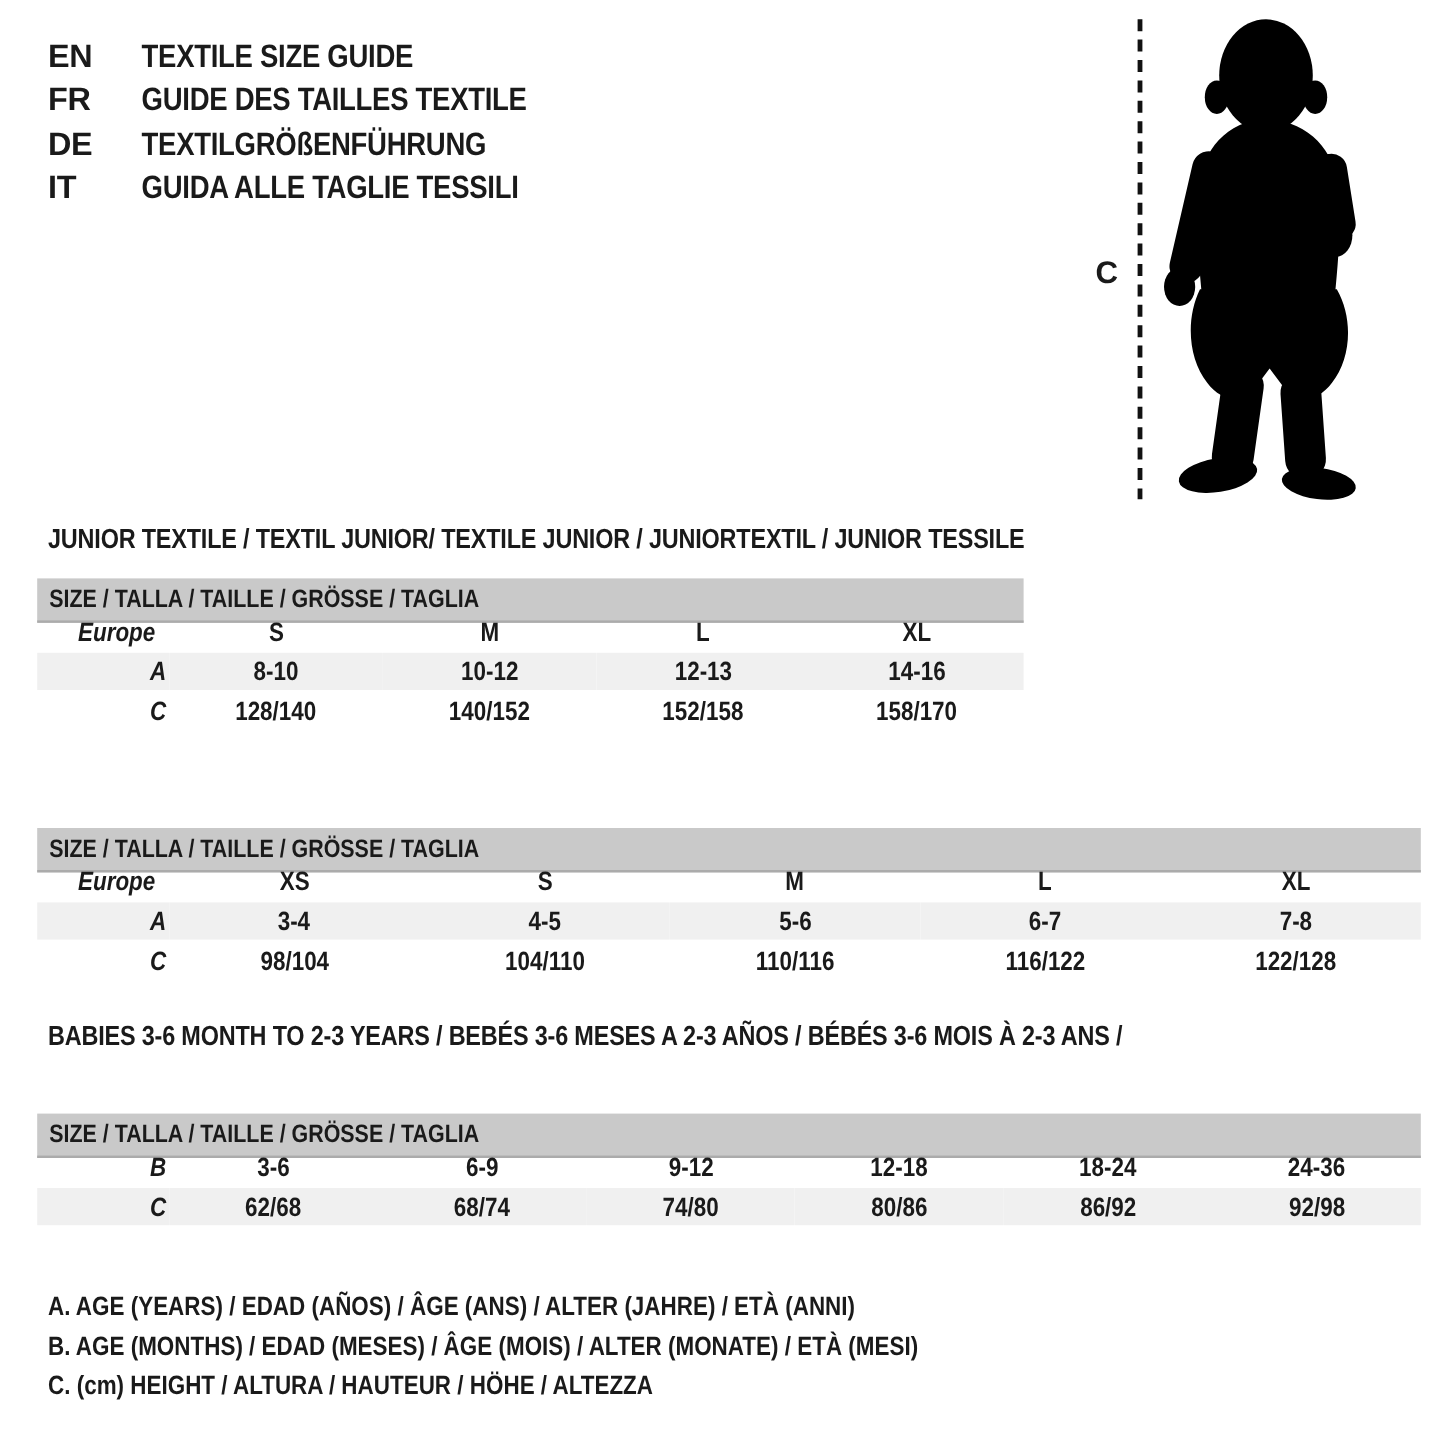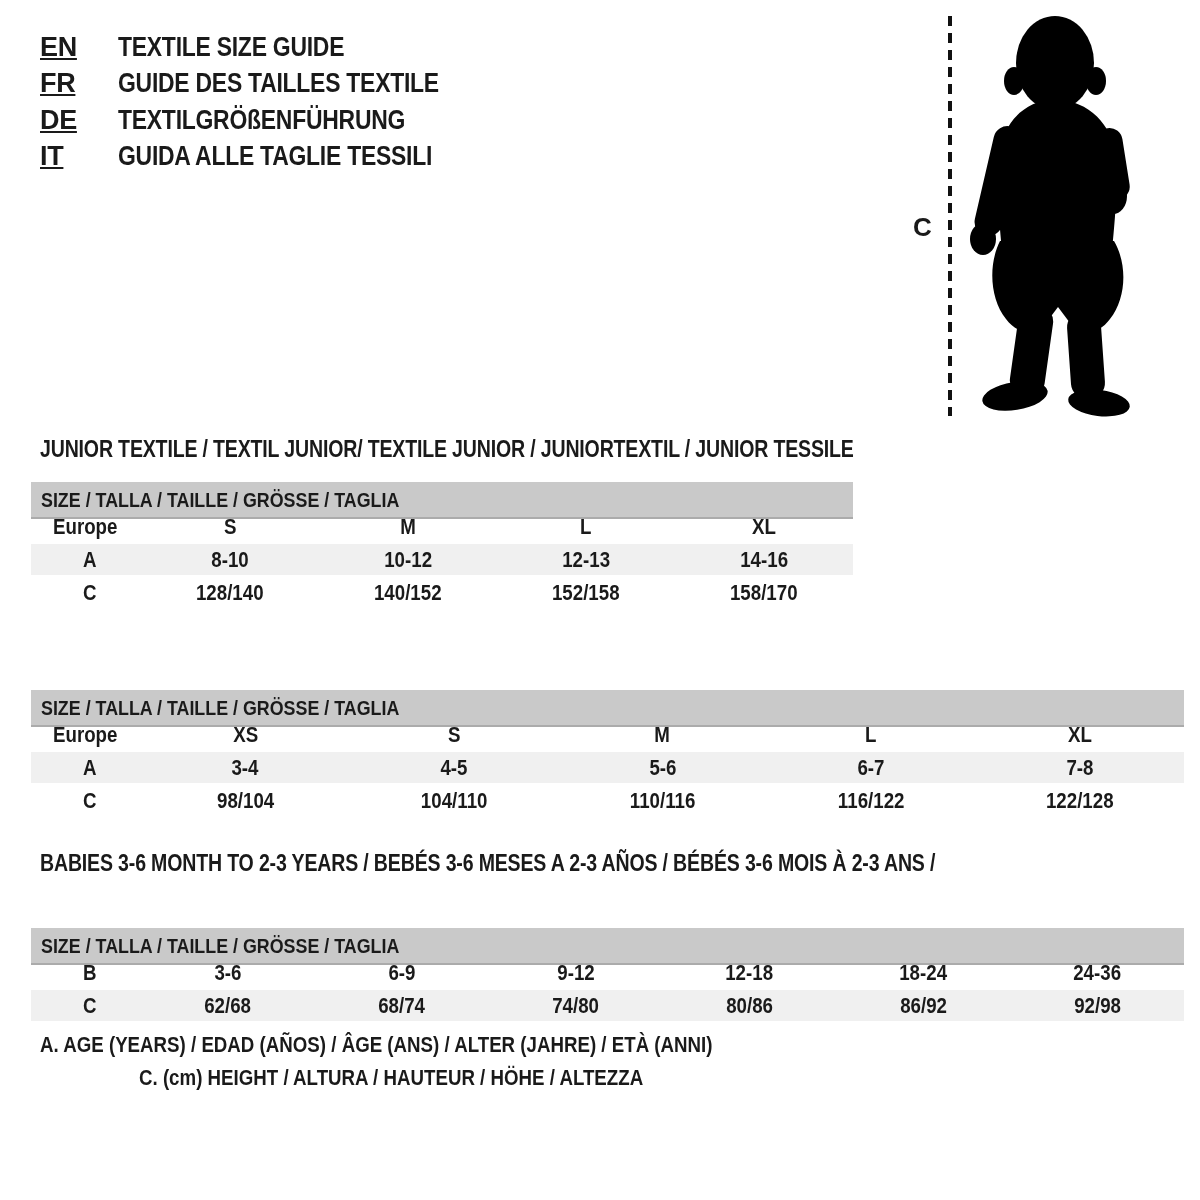--- a/index.html
+++ b/index.html
@@ -14,21 +14,21 @@
     position:relative;width:1200px;height:1200px;background:#ffffff;
     font-family:"Liberation Sans","DejaVu Sans",sans-serif;
     font-weight:bold;color:var(--text);overflow:hidden;
   }
   .cond{display:inline-block;transform:scaleX(0.85);transform-origin:left center;white-space:nowrap;}
   .condc{display:inline-block;transform:scaleX(0.85);transform-origin:center center;white-space:nowrap;}
 
   
   .lang-block{position:absolute;left:40px;top:29px;}
   .lang-row{display:flex;line-height:36.3px;font-size:27px;letter-spacing:-0.3px;}
-  .lang-code{width:78px;flex:0 0 78px;text-decoration:underline;}
+  .lang-code{width:78px;flex:0 0 78px;}
 
   
   .figure-area{position:absolute;left:900px;top:0;width:300px;height:430px;}
   .figure-c{position:absolute;left:913px;top:212px;font-size:26px;}
 
   
   .sec-title{position:absolute;font-size:23px;line-height:31px;letter-spacing:-0.2px;white-space:nowrap;}
   .subm{font-size:14px;position:relative;top:4px;}
 
   
@@ -38,26 +38,26 @@
     display:flex;align-items:center;padding-left:10px;font-size:21px;
   }
 
   
   .size-table{
     position:absolute;border-collapse:separate;border-spacing:0 2px;
     table-layout:fixed;font-size:22px;
   }
   .size-table tr{height:31px;}
   .size-table td{padding:0;white-space:nowrap;overflow:visible;}
-  .size-table td.rlabel{text-align:center;padding-left:10px;}
+  .size-table td.rlabel{text-align:right;padding-left:10px;font-style:italic;}
   .size-table td.val{text-align:center;}
   .size-table tr.stripe td{background:var(--stripe);}
 
   
-  .legend{position:absolute;left:40px;top:1028px;text-align:center;}
+  .legend{position:absolute;left:40px;top:1072px;}
   .legend-line{line-height:33px;font-size:22px;white-space:nowrap;}
 </style>
 </head>
 <body>
 
 <div class="canvas">
 
   <div class="lang-block" id="langBlock">
       <div class="lang-row">
         <span class="lang-code">EN</span>
@@ -209,16 +209,17 @@
           <td class="val"><span class="condc">74/80</span></td>
           <td class="val"><span class="condc">80/86</span></td>
           <td class="val"><span class="condc">86/92</span></td>
           <td class="val"><span class="condc">92/98</span></td>
         </tr>
       </tbody>
     </table>
 
   <div class="legend" id="legendBlock">
       <div class="legend-line"><span class="cond">A. AGE (YEARS) / EDAD (AÑOS) / ÂGE (ANS) / ALTER (JAHRE) / ETÀ (ANNI)</span></div>
+      <div class="legend-line"><span class="cond">B. AGE (MONTHS) / EDAD (MESES) / ÂGE (MOIS) / ALTER (MONATE) / ETÀ (MESI)</span></div>
       <div class="legend-line"><span class="cond">C. (cm) HEIGHT / ALTURA / HAUTEUR / HÖHE / ALTEZZA</span></div>
     </div>
 
 </div>
 
 </body></html>

